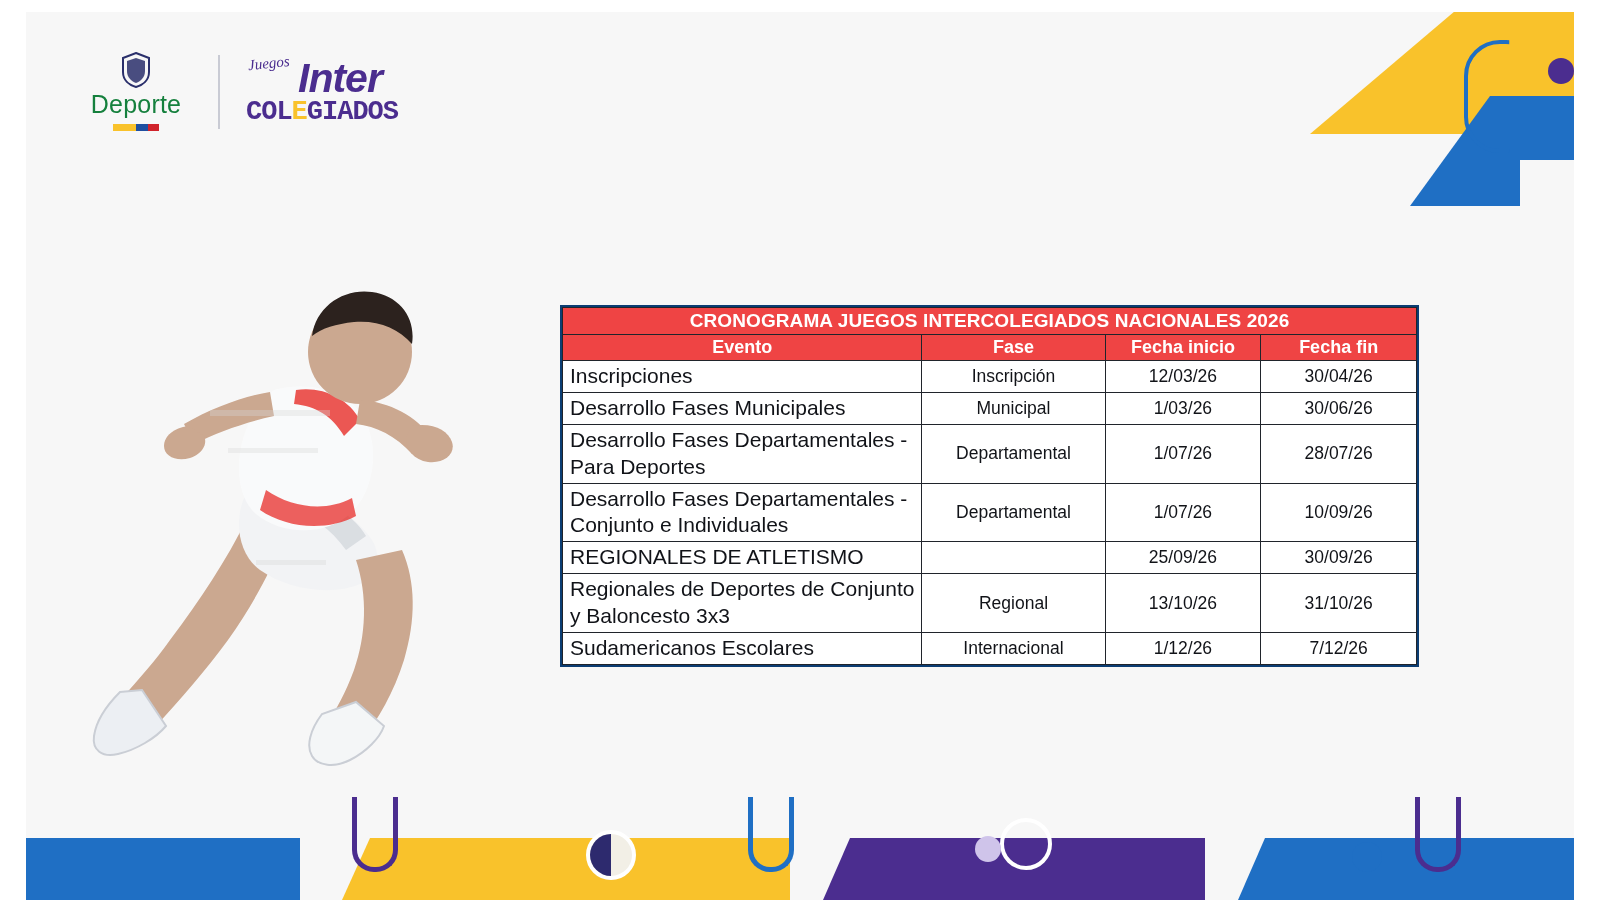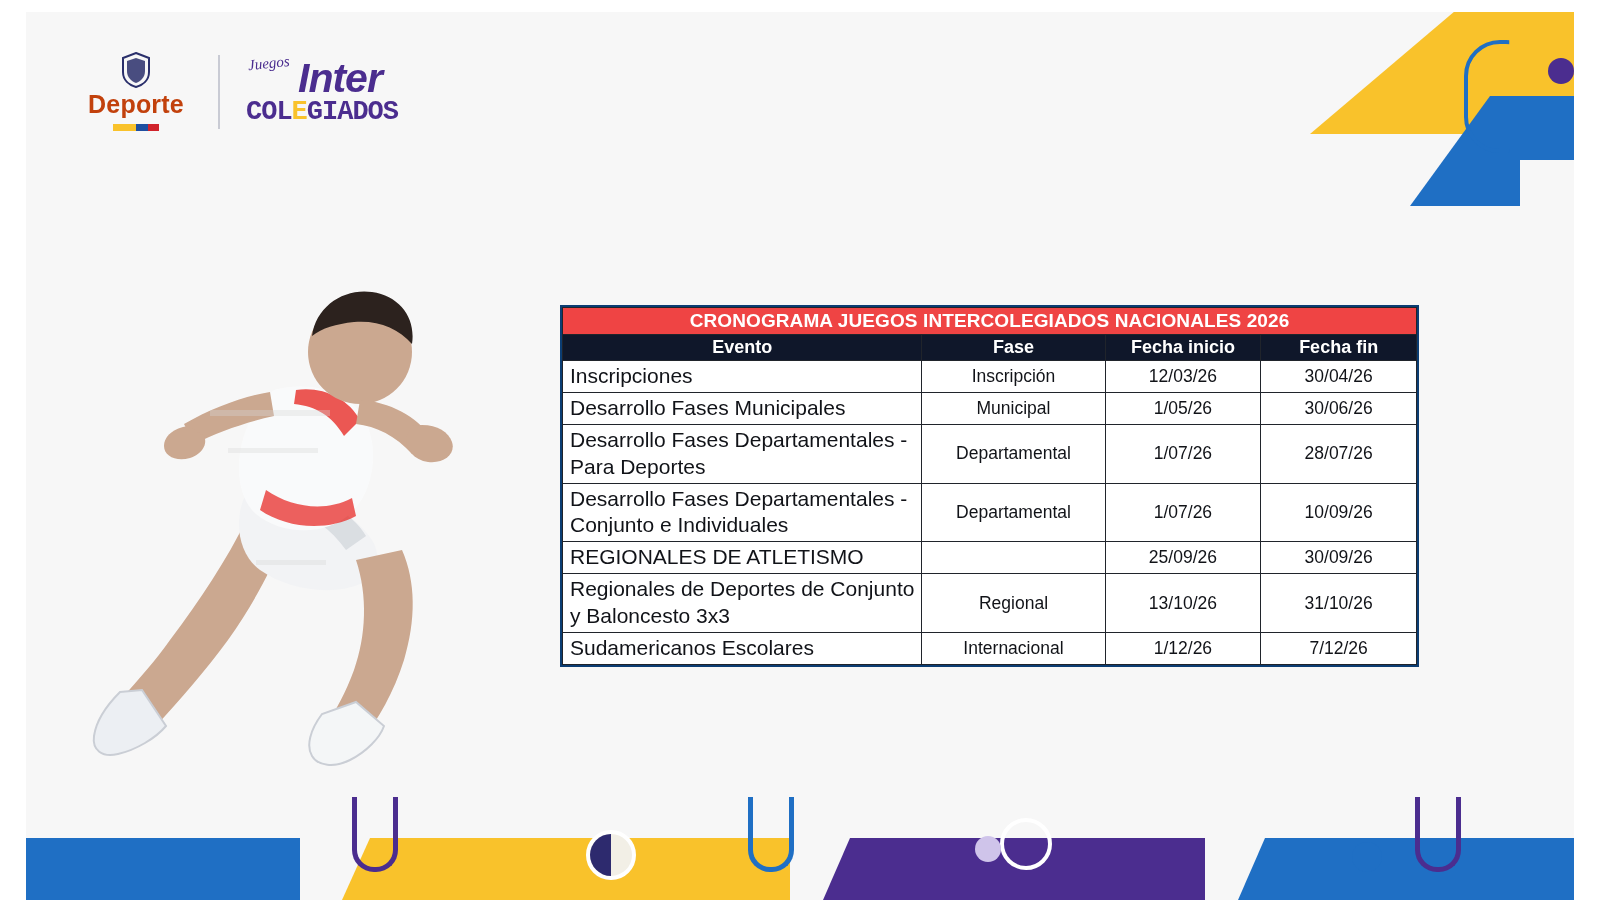--- a/index.html
+++ b/index.html
@@ -158,24 +158,23 @@
     flex-direction: column;
     align-items: center;
     width: 112px;
   }
   .shield {
     width: 30px; height: 36px;
   }
   .gov-word {
     font-family: "Liberation Sans", sans-serif;
     font-size: 25px;
-    color: #c2410c;
+    color: #15803d;
     letter-spacing: .2px;
     margin-top: 2px;
-    font-weight: bold;
   }
   .tricolor {
     margin-top: 5px;
     width: 46px; height: 7px;
     display: flex;
   }
   .tricolor i { display:block; height:100%; }
   .t-yellow { width: 50%; background: #f9c22b; }
   .t-blue   { width: 25%; background: #1f4fa0; }
   .t-red    { width: 25%; background: #d0232b; }
@@ -250,21 +249,21 @@
     background: #ef4444;
     color: #ffffff;
     font-size: 19px;
     font-weight: bold;
     text-align: center;
     padding: 6px 4px;
     letter-spacing: .1px;
     border: 1px solid #1274c6;
   }
   .head-row th {
-    background: #0f172a;
+    background: #ef4444;
     color: #ffffff;
     font-size: 18px;
     font-weight: bold;
     text-align: center;
     padding: 4px 4px;
   }
   td.evento {
     font-size: 21px;
     color: #111318;
     text-align: left;
@@ -367,21 +366,21 @@
       <tbody>
         <tr>
           <td class="evento">Inscripciones</td>
           <td class="fase">Inscripción</td>
           <td class="fecha">12/03/26</td>
           <td class="fecha">30/04/26</td>
         </tr>
         <tr>
           <td class="evento">Desarrollo Fases Municipales</td>
           <td class="fase">Municipal</td>
-          <td class="fecha">1/05/26</td>
+          <td class="fecha">1/03/26</td>
           <td class="fecha">30/06/26</td>
         </tr>
         <tr class="r-tall">
           <td class="evento">Desarrollo Fases Departamentales - Para Deportes</td>
           <td class="fase">Departamental</td>
           <td class="fecha">1/07/26</td>
           <td class="fecha">28/07/26</td>
         </tr>
         <tr class="r-tall">
           <td class="evento">Desarrollo Fases Departamentales - Conjunto e Individuales</td>

